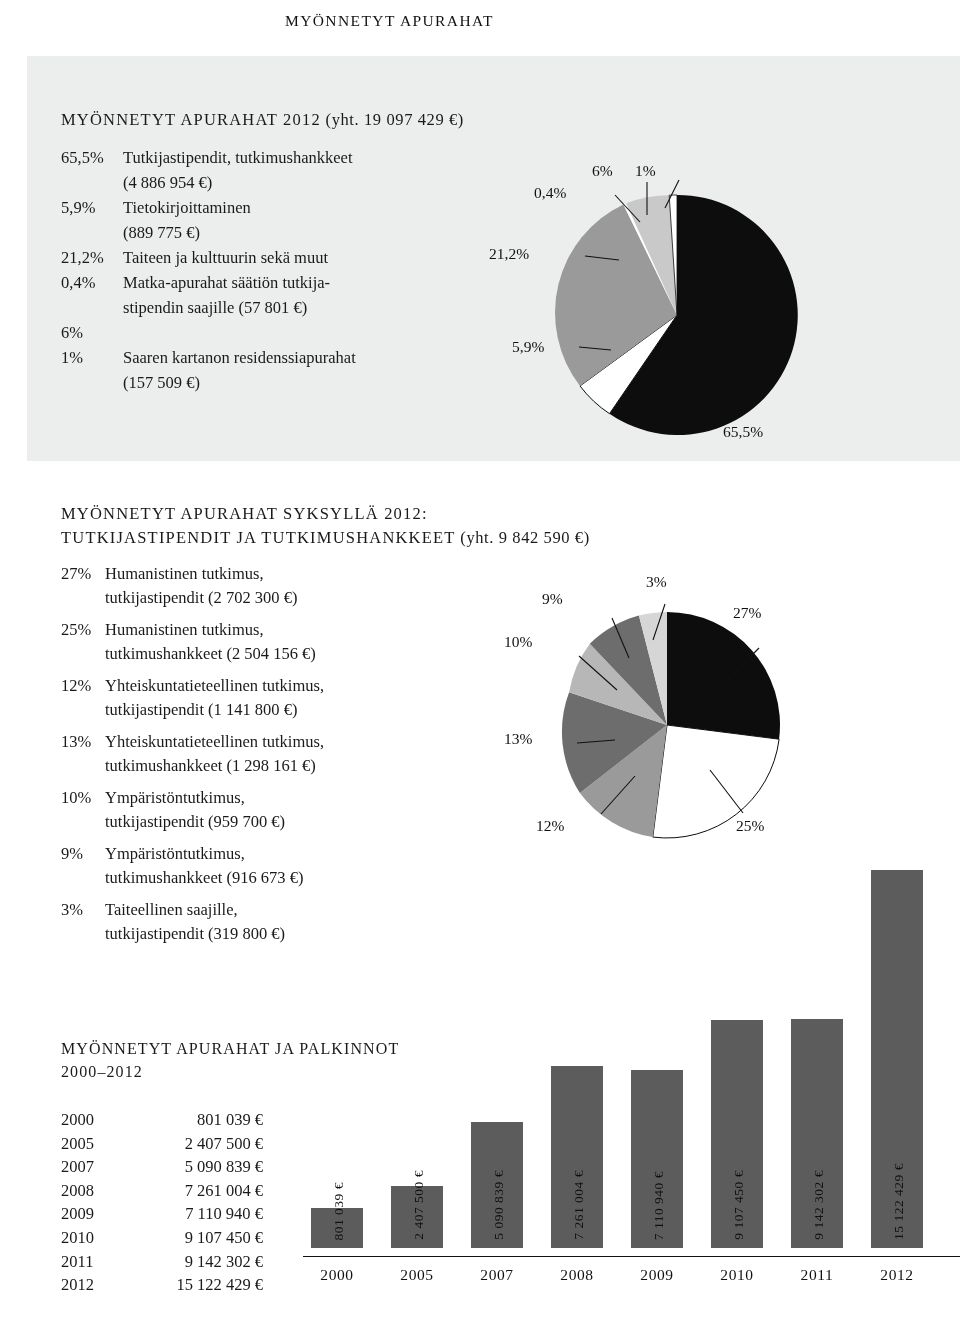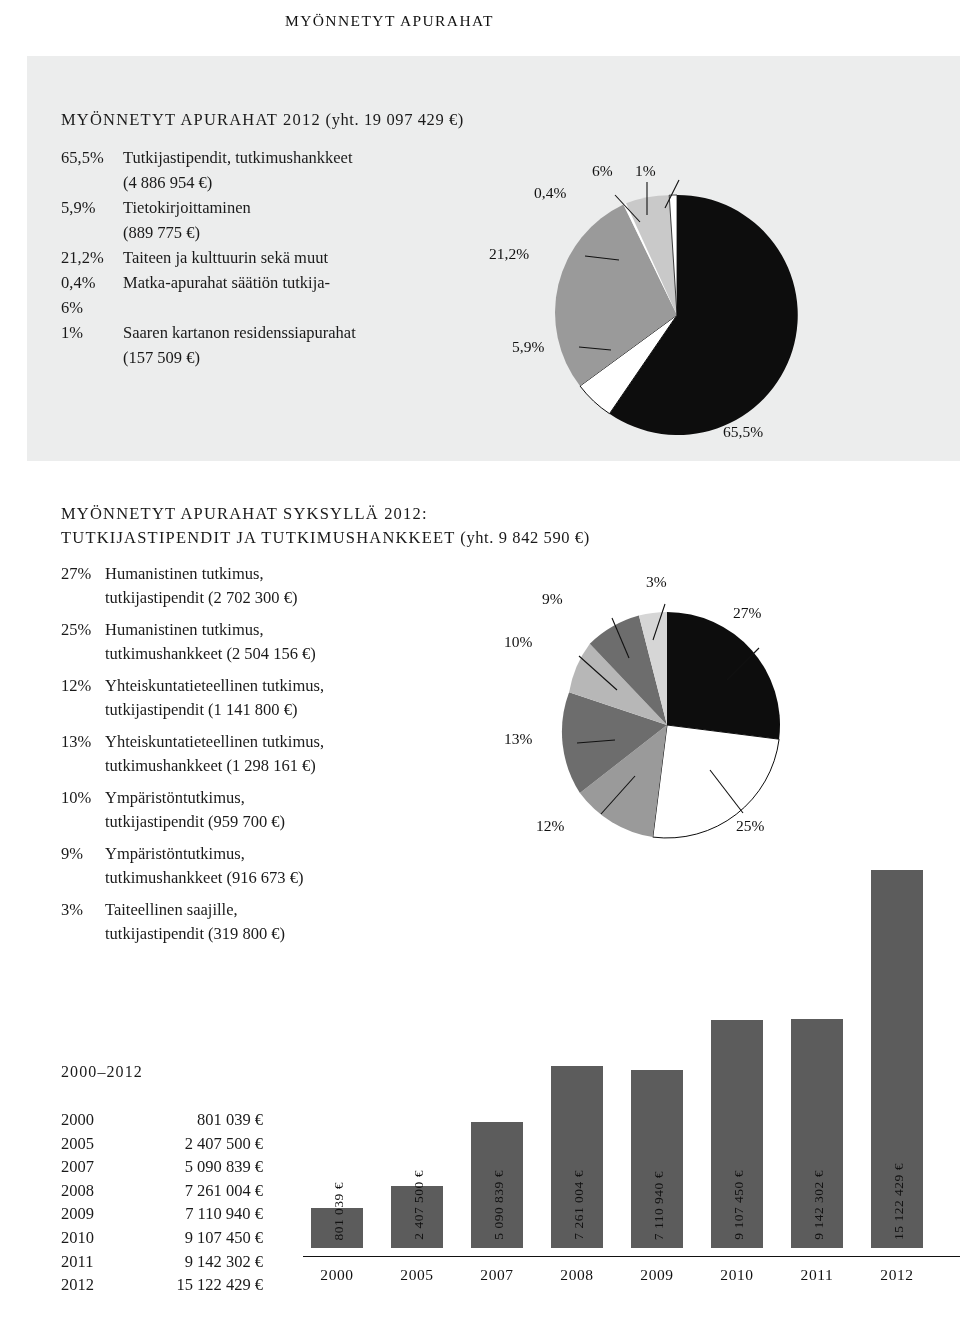--- a/index.html
+++ b/index.html
@@ -129,20 +129,21 @@
     <div class="row">
       <div class="pct">21,2%</div>
       <div class="txt">
         <span>Taiteen ja kulttuurin sekä muut</span>
       </div>
     </div>
     <div class="row">
       <div class="pct">0,4%</div>
       <div class="txt">
         <span>Matka-apurahat säätiön tutkija-</span>
+        <span class="sub">stipendin saajille (57 801 €)</span>
       </div>
     </div>
     <div class="row">
       <div class="pct">6%</div>
     </div>
     <div class="row">
       <div class="pct">1%</div>
       <div class="txt">
         <span>Saaren kartanon residenssiapurahat</span>
         <span class="sub">(157 509 €)</span>
@@ -265,21 +266,21 @@
     <div class="pielabel" style="left:25px;top:20px;">9%</div>
     <div class="pielabel" style="left:129px;top:3px;">3%</div>
     <div class="pielabel" style="left:216px;top:34px;">27%</div>
     <div class="pielabel" style="left:-13px;top:63px;">10%</div>
     <div class="pielabel" style="left:-13px;top:160px;">13%</div>
     <div class="pielabel" style="left:19px;top:247px;">12%</div>
     <div class="pielabel" style="left:219px;top:247px;">25%</div>
   </div>
 
   <div class="s3-title">
-    <br>
+    <span>Myönnetyt apurahat ja palkinnot</span><br>
     <span>2000–2012</span>
   </div>
 
   <div class="s3-table">
     <div class="trow">
       <div class="yr">2000</div>
       <div class="val">801 039 €</div>
     </div>
     <div class="trow">
       <div class="yr">2005</div>

